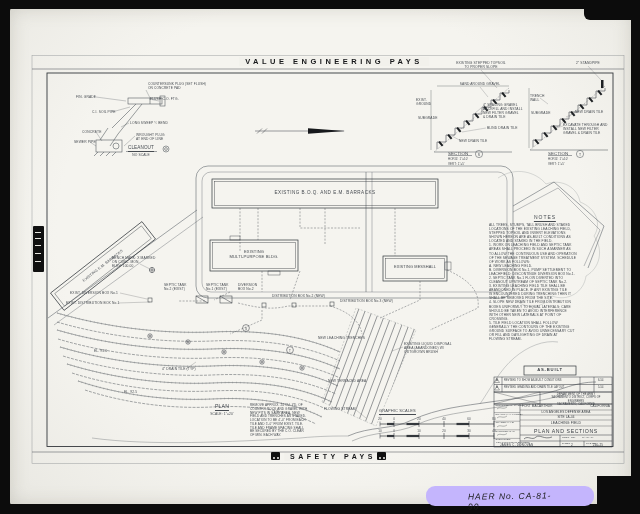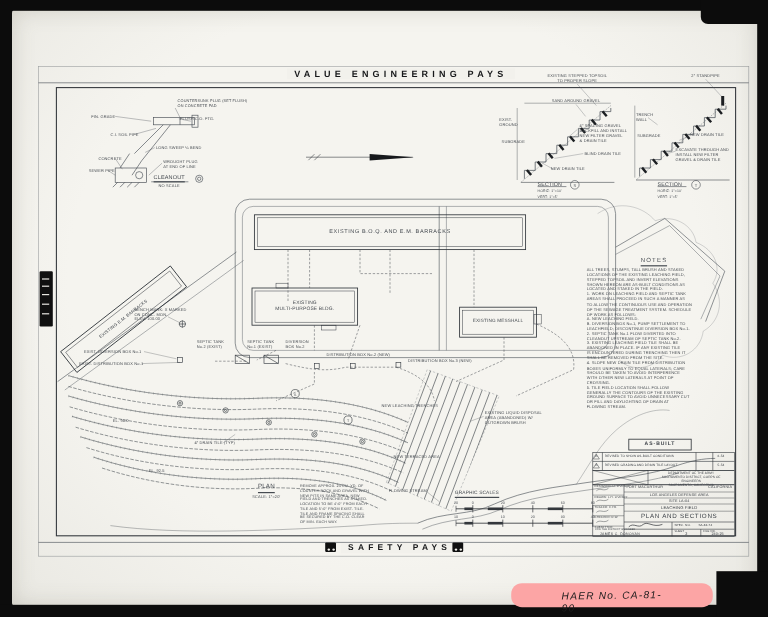--- a/index.html
+++ b/index.html
@@ -9,21 +9,21 @@
          background:radial-gradient(ellipse at 50% 45%, #f5f4ef 60%, #e9e8e2 100%);
          border-radius:3px;box-shadow:inset 0 0 18px rgba(120,115,100,.25);}
   .blk{position:absolute;background:#0c0c0c;}
   .art{position:absolute;left:0;top:0;}
   .t{position:absolute;color:#464b51;font-size:3.3px;line-height:1.22;letter-spacing:.12px;
      white-space:pre-line;}
   .c{transform:translateX(-50%);text-align:center;}
   .u{border-bottom:.5px solid #464b51;padding-bottom:.5px;}
   .banner{font-weight:bold;color:#17181a;letter-spacing:3.5px;font-size:7.5px;background:#f2f1ec;padding:0 6px;}
   .hand{font-style:italic;color:#1c1c1c;font-size:8.5px;letter-spacing:1px;transform:translateX(-50%) rotate(-.8deg);}
-  .haer-strip{position:absolute;left:426px;top:486px;width:168px;height:20px;background:#fca5a5;
+  .haer-strip{position:absolute;left:426px;top:486px;width:168px;height:20px;background:#c4b5fd;
               border-radius:9px;z-index:5;}
   .stampbox{position:absolute;background:#101010;border-radius:1px;z-index:4;}
   .wbar{position:absolute;background:#e8e7e1;height:1px;}
   .notebody{width:121px;}
   .tb{color:#3c4147;}
   .scnum{position:absolute;font-size:3px;color:#464b51;transform:translateX(-50%);}
 </style>
 </head>
 <body>
 

